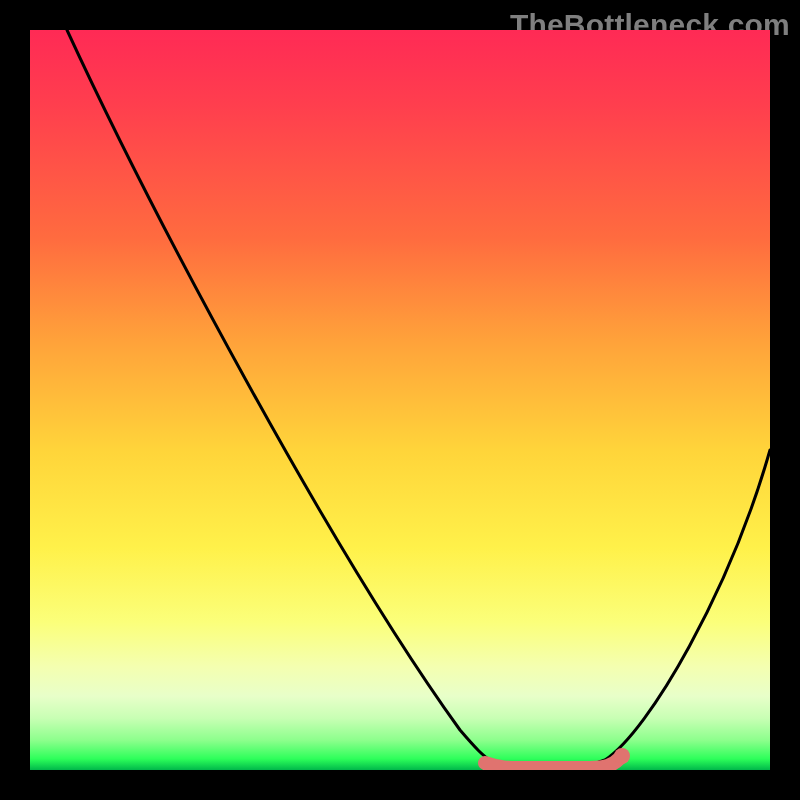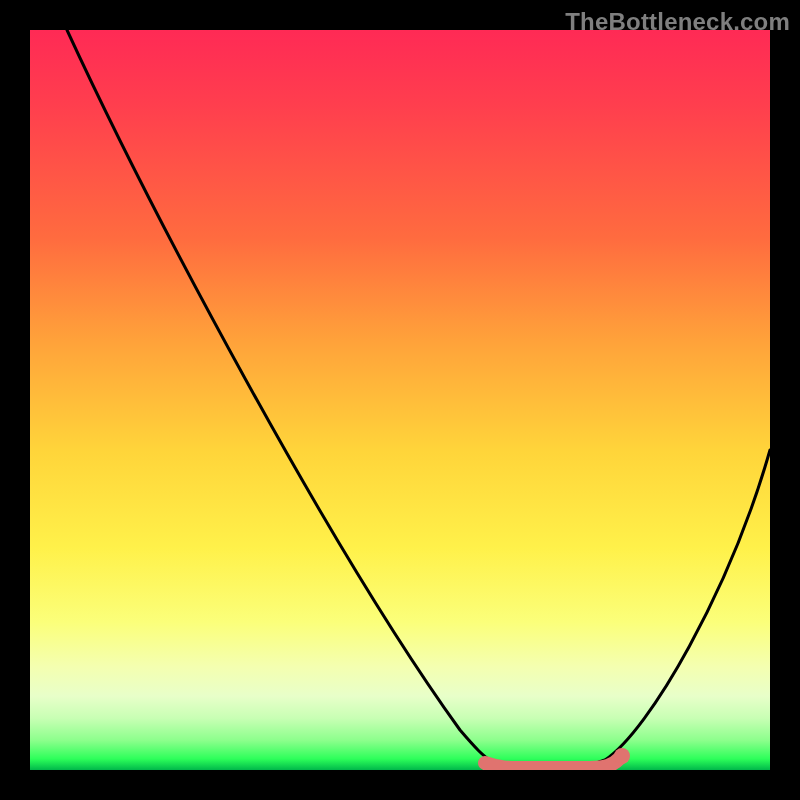--- a/index.html
+++ b/index.html
@@ -8,21 +8,21 @@
     position: relative;
     width: 800px;
     height: 800px;
     background: #000;
   }
   .watermark {
     position: absolute;
     top: 8px;
     right: 10px;
     font-family: Arial, Helvetica, sans-serif;
-    font-size: 24px;
+    font-size: 30px;
     font-weight: 600;
     color: #7f7f7f;
     letter-spacing: 0.2px;
   }
   .plot {
     position: absolute;
     top: 30px;
     left: 30px;
     width: 740px;
     height: 740px;

